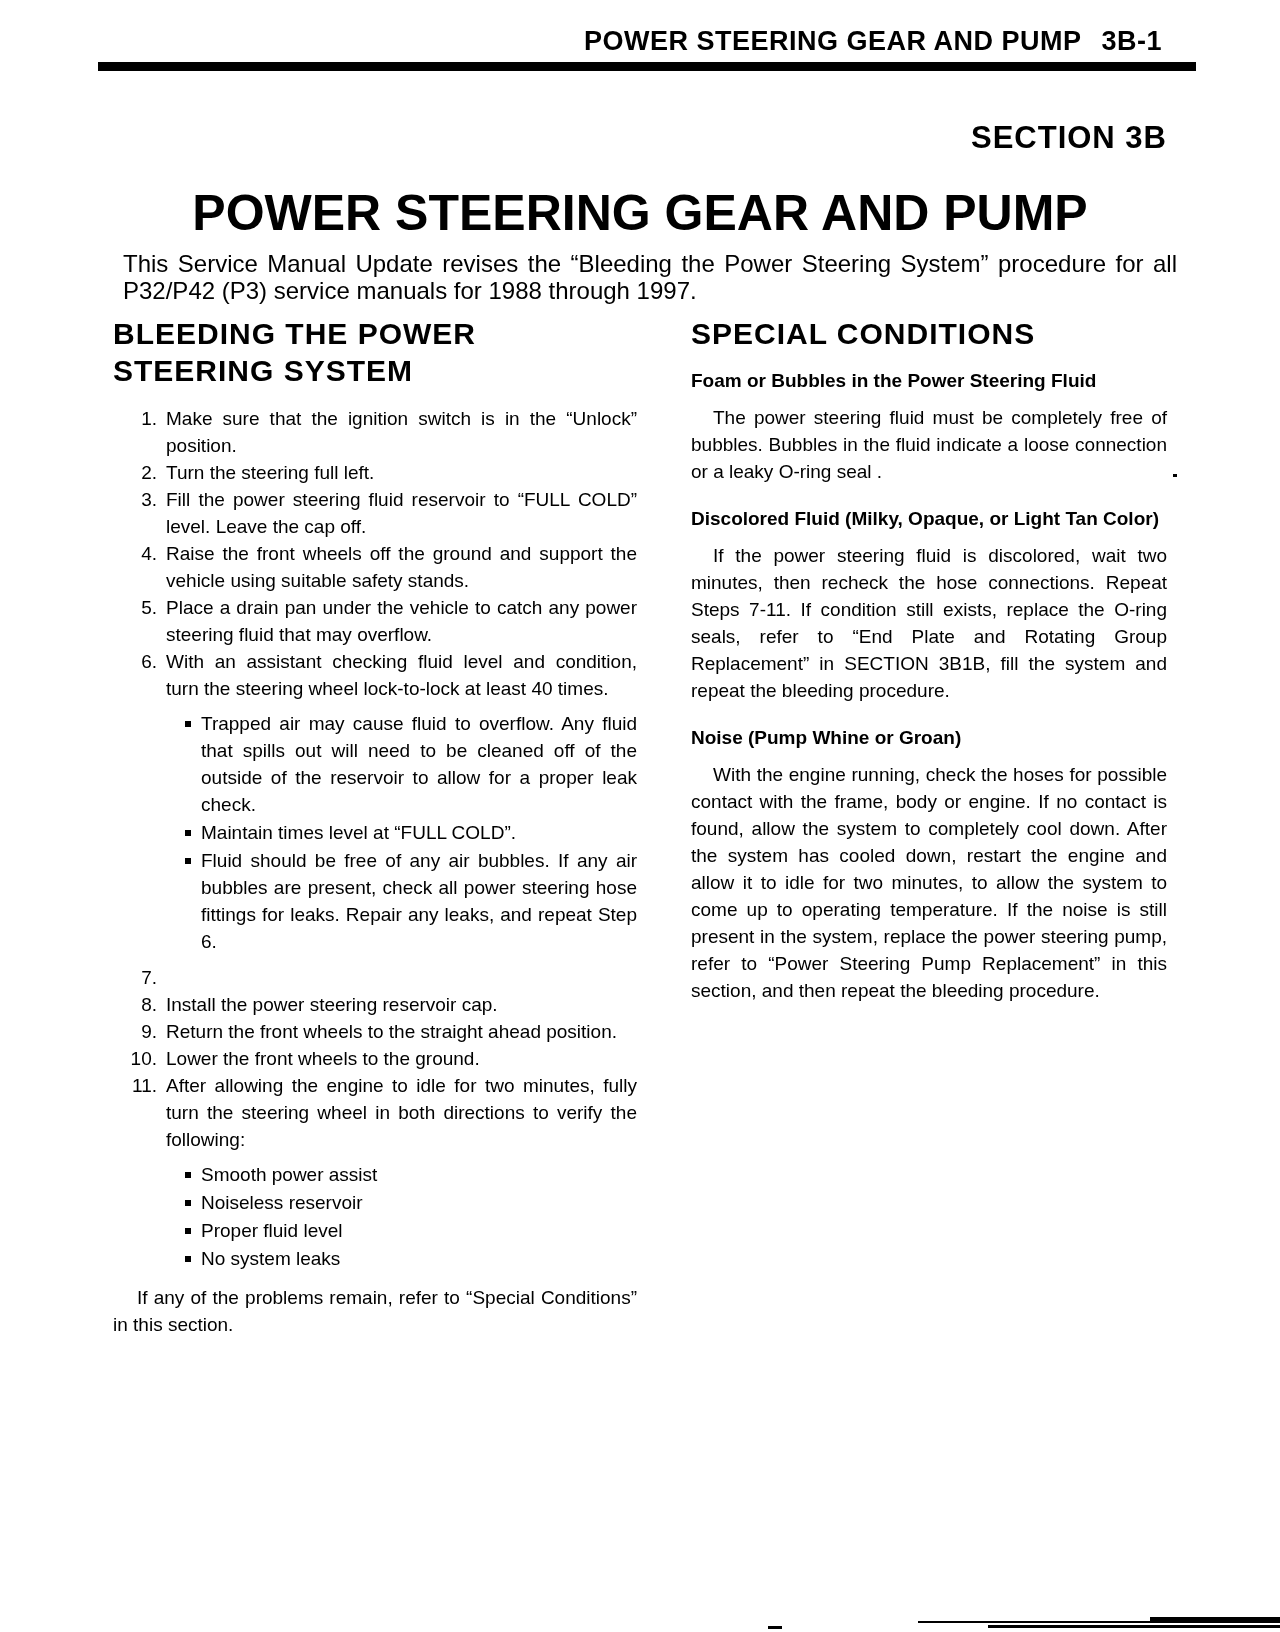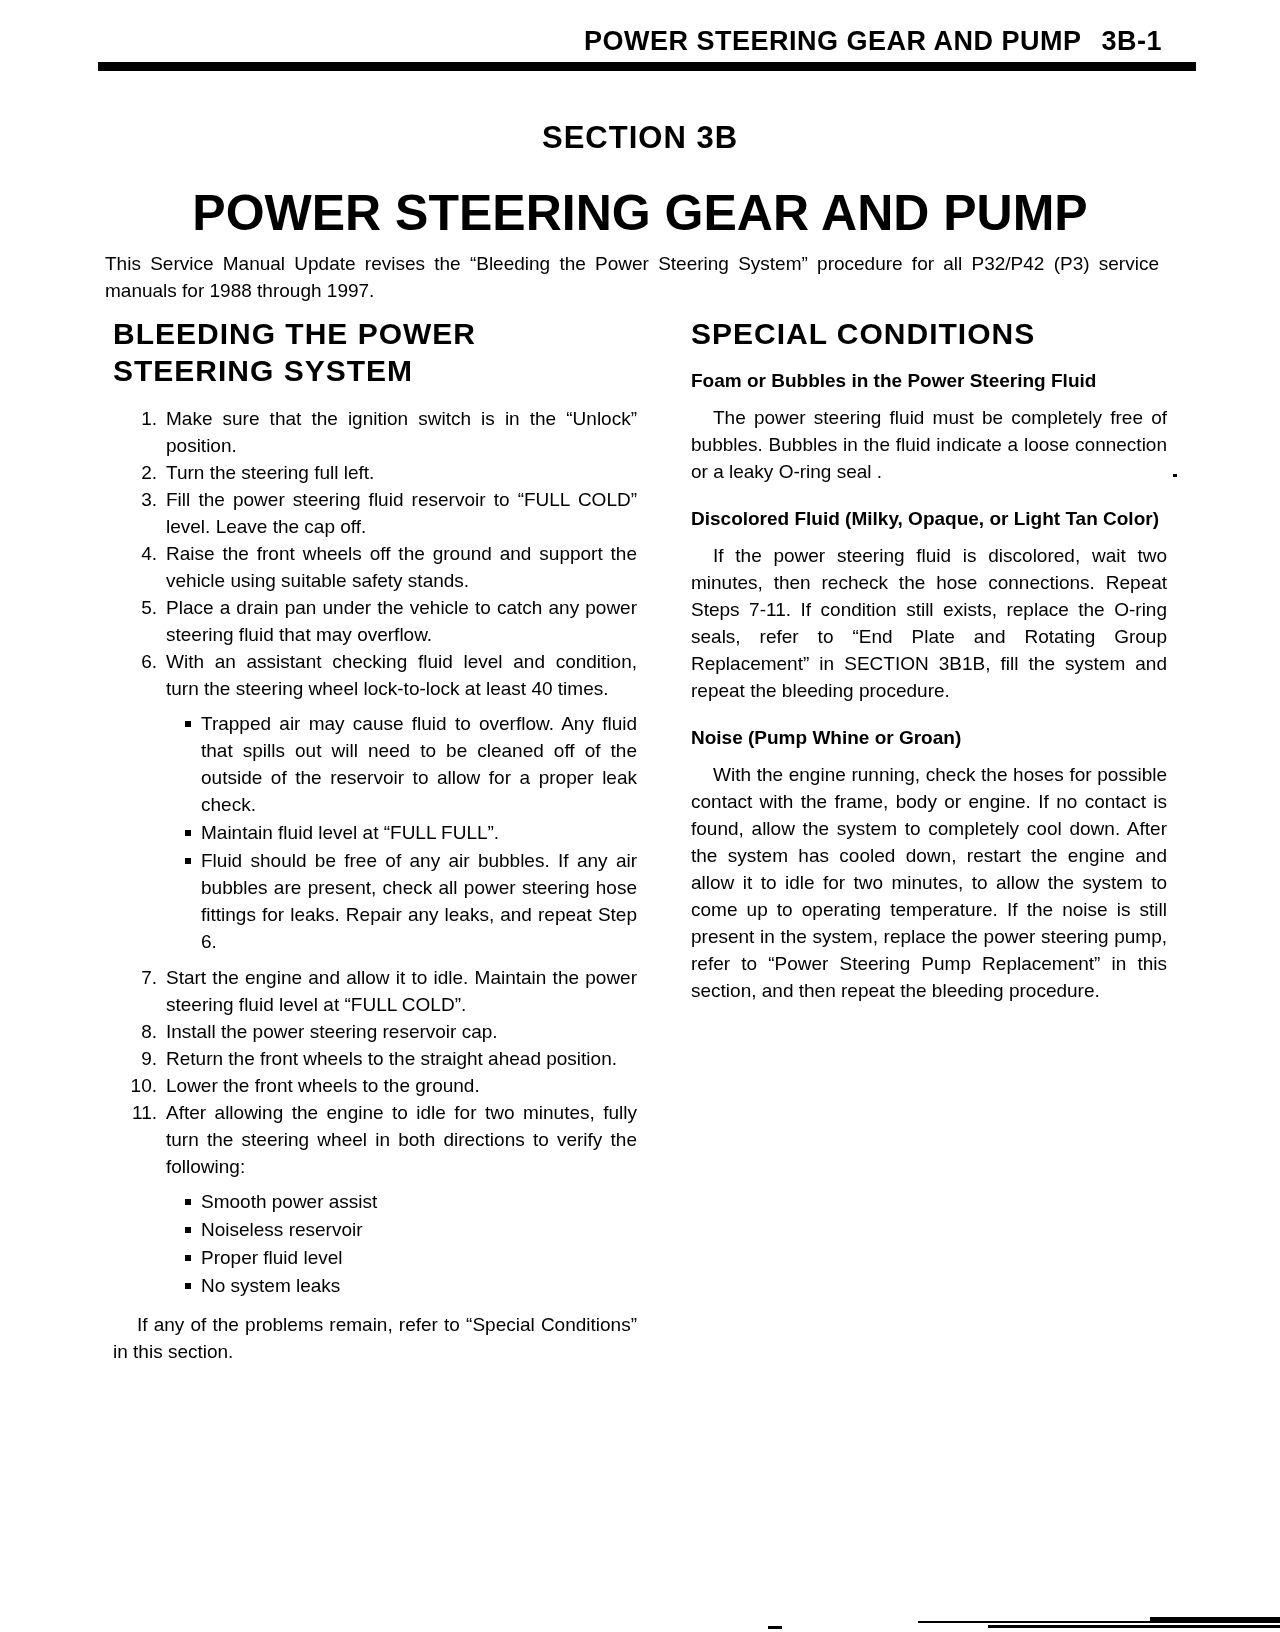--- a/index.html
+++ b/index.html
@@ -16,32 +16,32 @@
     top:26px; left:100px; width:1062px;
     text-align:right; font-weight:700; font-size:27px;
     letter-spacing:0.5px; white-space:nowrap;
   }
   .running-head .pageno { margin-left:20px; }
 
   .head-rule { top:62px; left:98px; width:1098px; height:9px; background:#000; }
 
   .section-label {
     top:120px; left:113px; width:1054px;
-    text-align:center; font-size:31px; font-weight:700; letter-spacing:1px;
+    text-align:right; font-size:31px; font-weight:700; letter-spacing:1px;
   }
 
   .page-title {
     top:184px; left:113px; width:1054px;
     text-align:center; font-size:50px; font-weight:700; letter-spacing:0;
     white-space:nowrap;
   }
 
   .intro {
-    top:250px; left:105px; width:1054px;
-    font-size:19px; line-height:27px; text-align:justify;
+    top:250px; left:123px; width:1054px;
+    font-size:24px; line-height:27px; text-align:justify;
   }
 
   .col-left  { top:315px; left:113px; width:524px; font-size:19px; line-height:27px; }
   .col-right { top:315px; left:691px; width:476px; font-size:19px; line-height:27px; }
 
   .col-heading {
     font-size:30px; line-height:37px;
     font-weight:700; letter-spacing:1px; margin-bottom:16px;
   }
 
@@ -112,31 +112,30 @@
     <span class="txt">With an assistant checking fluid level and condition, turn the steering wheel lock-to-lock at least 40 times.</span>
   </div>
 
   <div class="note-group">
     <div class="bullet">
       <span class="dot"></span>
       <span class="txt">Trapped air may cause fluid to overflow. Any fluid that spills out will need to be cleaned off of the outside of the reservoir to allow for a proper leak check.</span>
     </div>
     <div class="bullet">
       <span class="dot"></span>
-      <span class="txt">Maintain fluid level at “FULL FULL”.</span>
+      <span class="txt">Maintain times level at “FULL COLD”.</span>
     </div>
     <div class="bullet">
       <span class="dot"></span>
       <span class="txt">Fluid should be free of any air bubbles. If any air bubbles are present, check all power steering hose fittings for leaks. Repair any leaks, and repeat Step 6.</span>
     </div>
   </div>
 
   <div class="step">
     <span class="num">7.</span>
-    <span class="txt">Start the engine and allow it to idle. Maintain the power steering fluid level at “FULL COLD”.</span>
   </div>
   <div class="step">
     <span class="num">8.</span>
     <span class="txt">Install the power steering reservoir cap.</span>
   </div>
   <div class="step">
     <span class="num">9.</span>
     <span class="txt">Return the front wheels to the straight ahead position.</span>
   </div>
   <div class="step">

